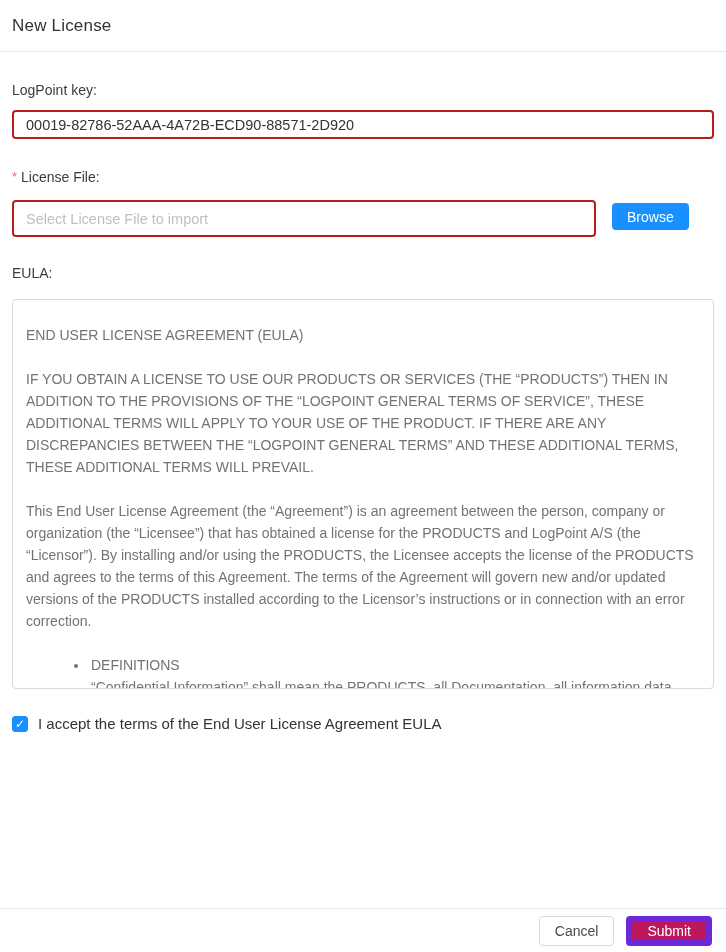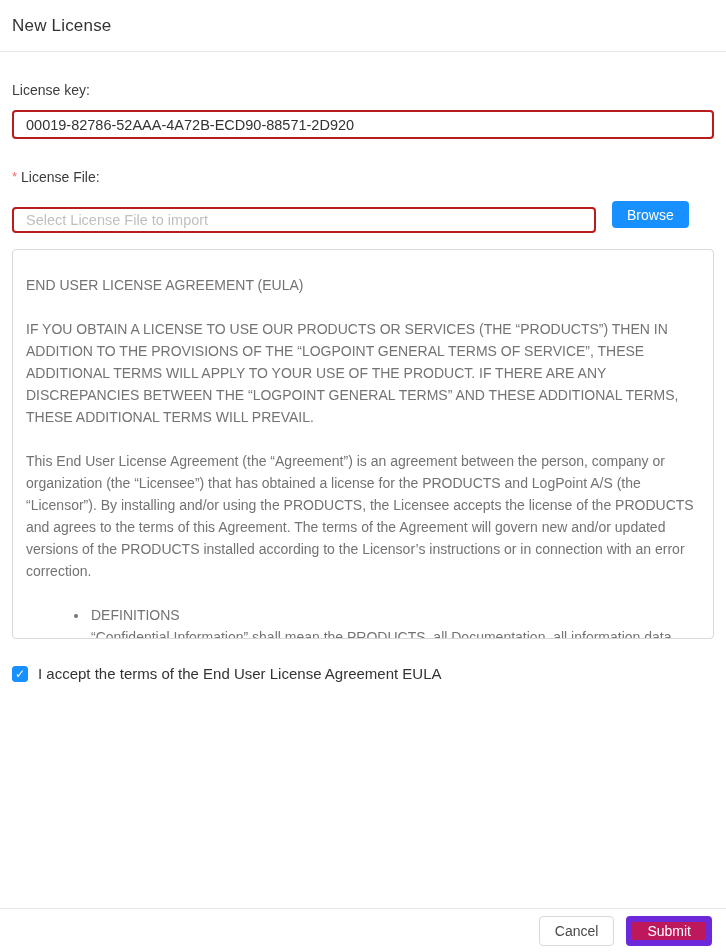--- a/index.html
+++ b/index.html
@@ -52,21 +52,21 @@
     color: #333;
     outline: none;
     background: #fff;
   }
   .text-input::placeholder { color: #bfbfbf; opacity: 1; }
   .license-row {
     display: flex;
     align-items: center;
     margin-top: 9px;
   }
-  .license-row .text-input { margin-top: 11px; width: 584px; height: 26px; }
+  .license-row .text-input { margin-top: 4px; width: 584px; height: 37px; }
   .browse-btn {
     margin-left: 16px;
     height: 27px;
     padding: 0 15px;
     background: #1890ff;
     color: #fff;
     border: none;
     border-radius: 4px;
     font-family: "Liberation Sans", "DejaVu Sans", sans-serif;
     font-size: 14px;
@@ -146,30 +146,31 @@
 </style>
 </head>
 <body>
 
 <div class="dialog-header">
   <span class="dialog-title">New License</span>
 </div>
 
 <div class="dialog-body">
 
-  <label class="field-label">License key:</label>
+  <label class="field-label">LogPoint key:</label>
   <input class="text-input" type="text" value="00019-82786-52AAA-4A72B-ECD90-88571-2D920" style="">
 
   <label class="field-label"><span class="required-mark">*</span><span>License File:</span></label>
 
   <div class="license-row">
     <input class="text-input" type="text" placeholder="Select License File to import" style="">
     <button class="browse-btn">Browse</button>
   </div>
 
+  <label class="field-label eula-label">EULA:</label>
 
   <div class="eula-box">
     <p>END USER LICENSE AGREEMENT (EULA)</p>
     <p>IF YOU OBTAIN A LICENSE TO USE OUR PRODUCTS OR SERVICES (THE “PRODUCTS”) THEN IN ADDITION TO THE PROVISIONS OF THE “LOGPOINT GENERAL TERMS OF SERVICE”, THESE ADDITIONAL TERMS WILL APPLY TO YOUR USE OF THE PRODUCT. IF THERE ARE ANY DISCREPANCIES BETWEEN THE “LOGPOINT GENERAL TERMS” AND THESE ADDITIONAL TERMS, THESE ADDITIONAL TERMS WILL PREVAIL.</p>
     <p>This End User License Agreement (the “Agreement”) is an agreement between the person, company or organization (the “Licensee”) that has obtained a license for the PRODUCTS and LogPoint A/S (the “Licensor”). By installing and/or using the PRODUCTS, the Licensee accepts the license of the PRODUCTS and agrees to the terms of this Agreement. The terms of the Agreement will govern new and/or updated versions of the PRODUCTS installed according to the Licensor’s instructions or in connection with an error correction.</p>
     <ul>
       <li>
         <div>DEFINITIONS</div>
         <div>“Confidential Information” shall mean the PRODUCTS, all Documentation, all information data, drawings and know-how contained therein or delivered under this Agreement, as well as any other information marked as confidential.</div>
       </li>

